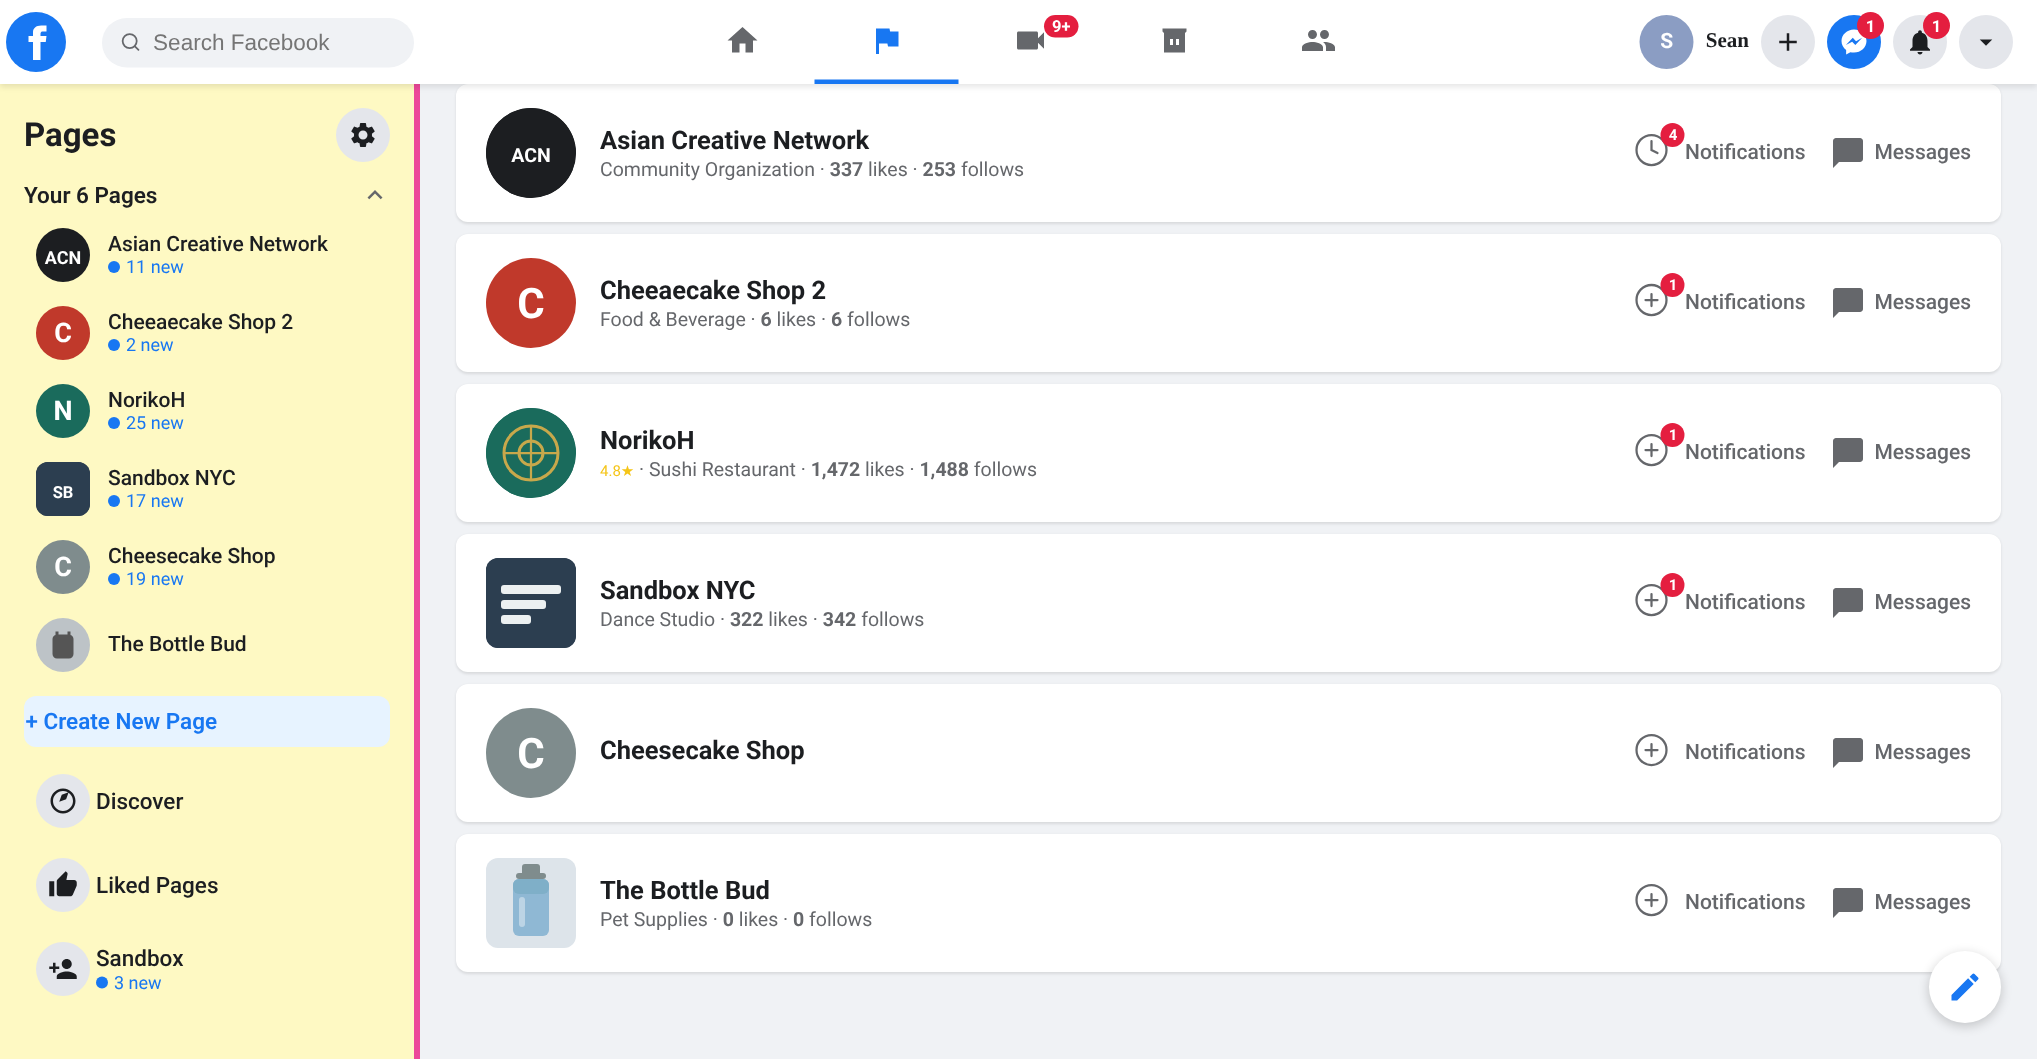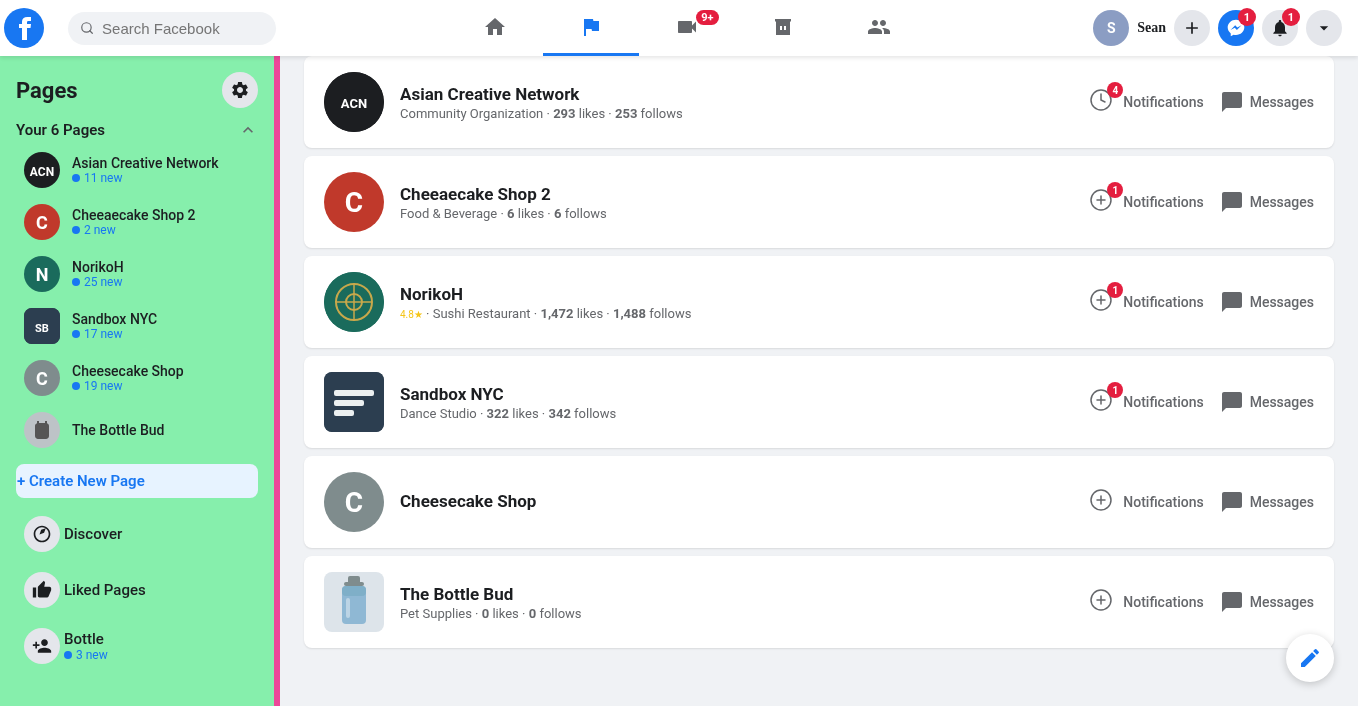--- a/index.html
+++ b/index.html
@@ -44,22 +44,22 @@
     .icon-btn-badge {
       position: absolute; top: -2px; right: -2px;
       background: #e41e3f; color: #fff; border-radius: 50%;
       font-size: 11px; font-weight: bold; width: 18px; height: 18px;
       display: flex; align-items: center; justify-content: center;
     }
 
     
     .sidebar {
       width: 280px; position: fixed; top: 56px; left: 0; bottom: 0;
-      background: #86efac; overflow-y: auto; padding: 8px 0;
-      border-right: 6px solid #ec4899;
+      background: #fef9c3; overflow-y: auto; padding: 8px 0;
+      border-right: 4px solid #ec4899;
     }
     .sidebar-header {
       display: flex; align-items: center; justify-content: space-between;
       padding: 8px 16px 4px;
     }
     .sidebar-title { font-size: 22px; font-weight: 700; }
     .gear-btn {
       width: 36px; height: 36px; border-radius: 50%; background: #e4e6eb;
       display: flex; align-items: center; justify-content: center; cursor: pointer;
     }
@@ -354,42 +354,42 @@
     <span class="sidebar-menu-label">Liked Pages</span>
   </div>
 
   <div class="sidebar-menu-item">
     <div class="sidebar-menu-icon">
       <svg width="20" height="20" viewBox="0 0 24 24" fill="#1c1e21">
         <path d="M15 12c2.21 0 4-1.79 4-4s-1.79-4-4-4-4 1.79-4 4 1.79 4 4 4zm-9-2V7H4v3H1v2h3v3h2v-3h3v-2H6zm9 4c-2.67 0-8 1.34-8 4v2h16v-2c0-2.66-5.33-4-8-4z"></path>
       </svg>
     </div>
     <div style="flex:1;">
-      <span class="sidebar-menu-label">Bottle</span>
+      <span class="sidebar-menu-label">Sandbox</span>
       <div class="sidebar-menu-badge">
         <div class="badge-dot"></div>
         <span>3 new</span>
       </div>
     </div>
   </div>
 </aside>
 
 <main class="content">
   <h1 class="content-title">Pages You Manage</h1>
 
   <div class="page-card">
     <div class="page-avatar" style="background:#1c1e21;">
       <svg width="60" height="60" viewBox="0 0 60 60">
         <circle cx="30" cy="30" r="30" fill="#1c1e21"></circle>
         <text x="30" y="36" text-anchor="middle" fill="white" font-size="13" font-weight="bold">ACN</text>
       </svg>
     </div>
     <div class="page-info">
       <div class="page-name">Asian Creative Network</div>
-      <div class="page-meta">Community Organization · <strong>293</strong> likes · <strong>253</strong> follows</div>
+      <div class="page-meta">Community Organization · <strong>337</strong> likes · <strong>253</strong> follows</div>
     </div>
     <div class="page-actions">
       <div class="page-action-btn">
         <div class="page-action-icon">
           <svg width="24" height="24" viewBox="0 0 24 24" fill="#65676b">
             <circle cx="12" cy="12" r="10" stroke="#65676b" stroke-width="1.5" fill="none"></circle>
             <path d="M12 6v6l4 2" stroke="#65676b" stroke-width="1.5" stroke-linecap="round" fill="none"></path>
           </svg>
           <span class="notification-badge">4</span>
         </div>

